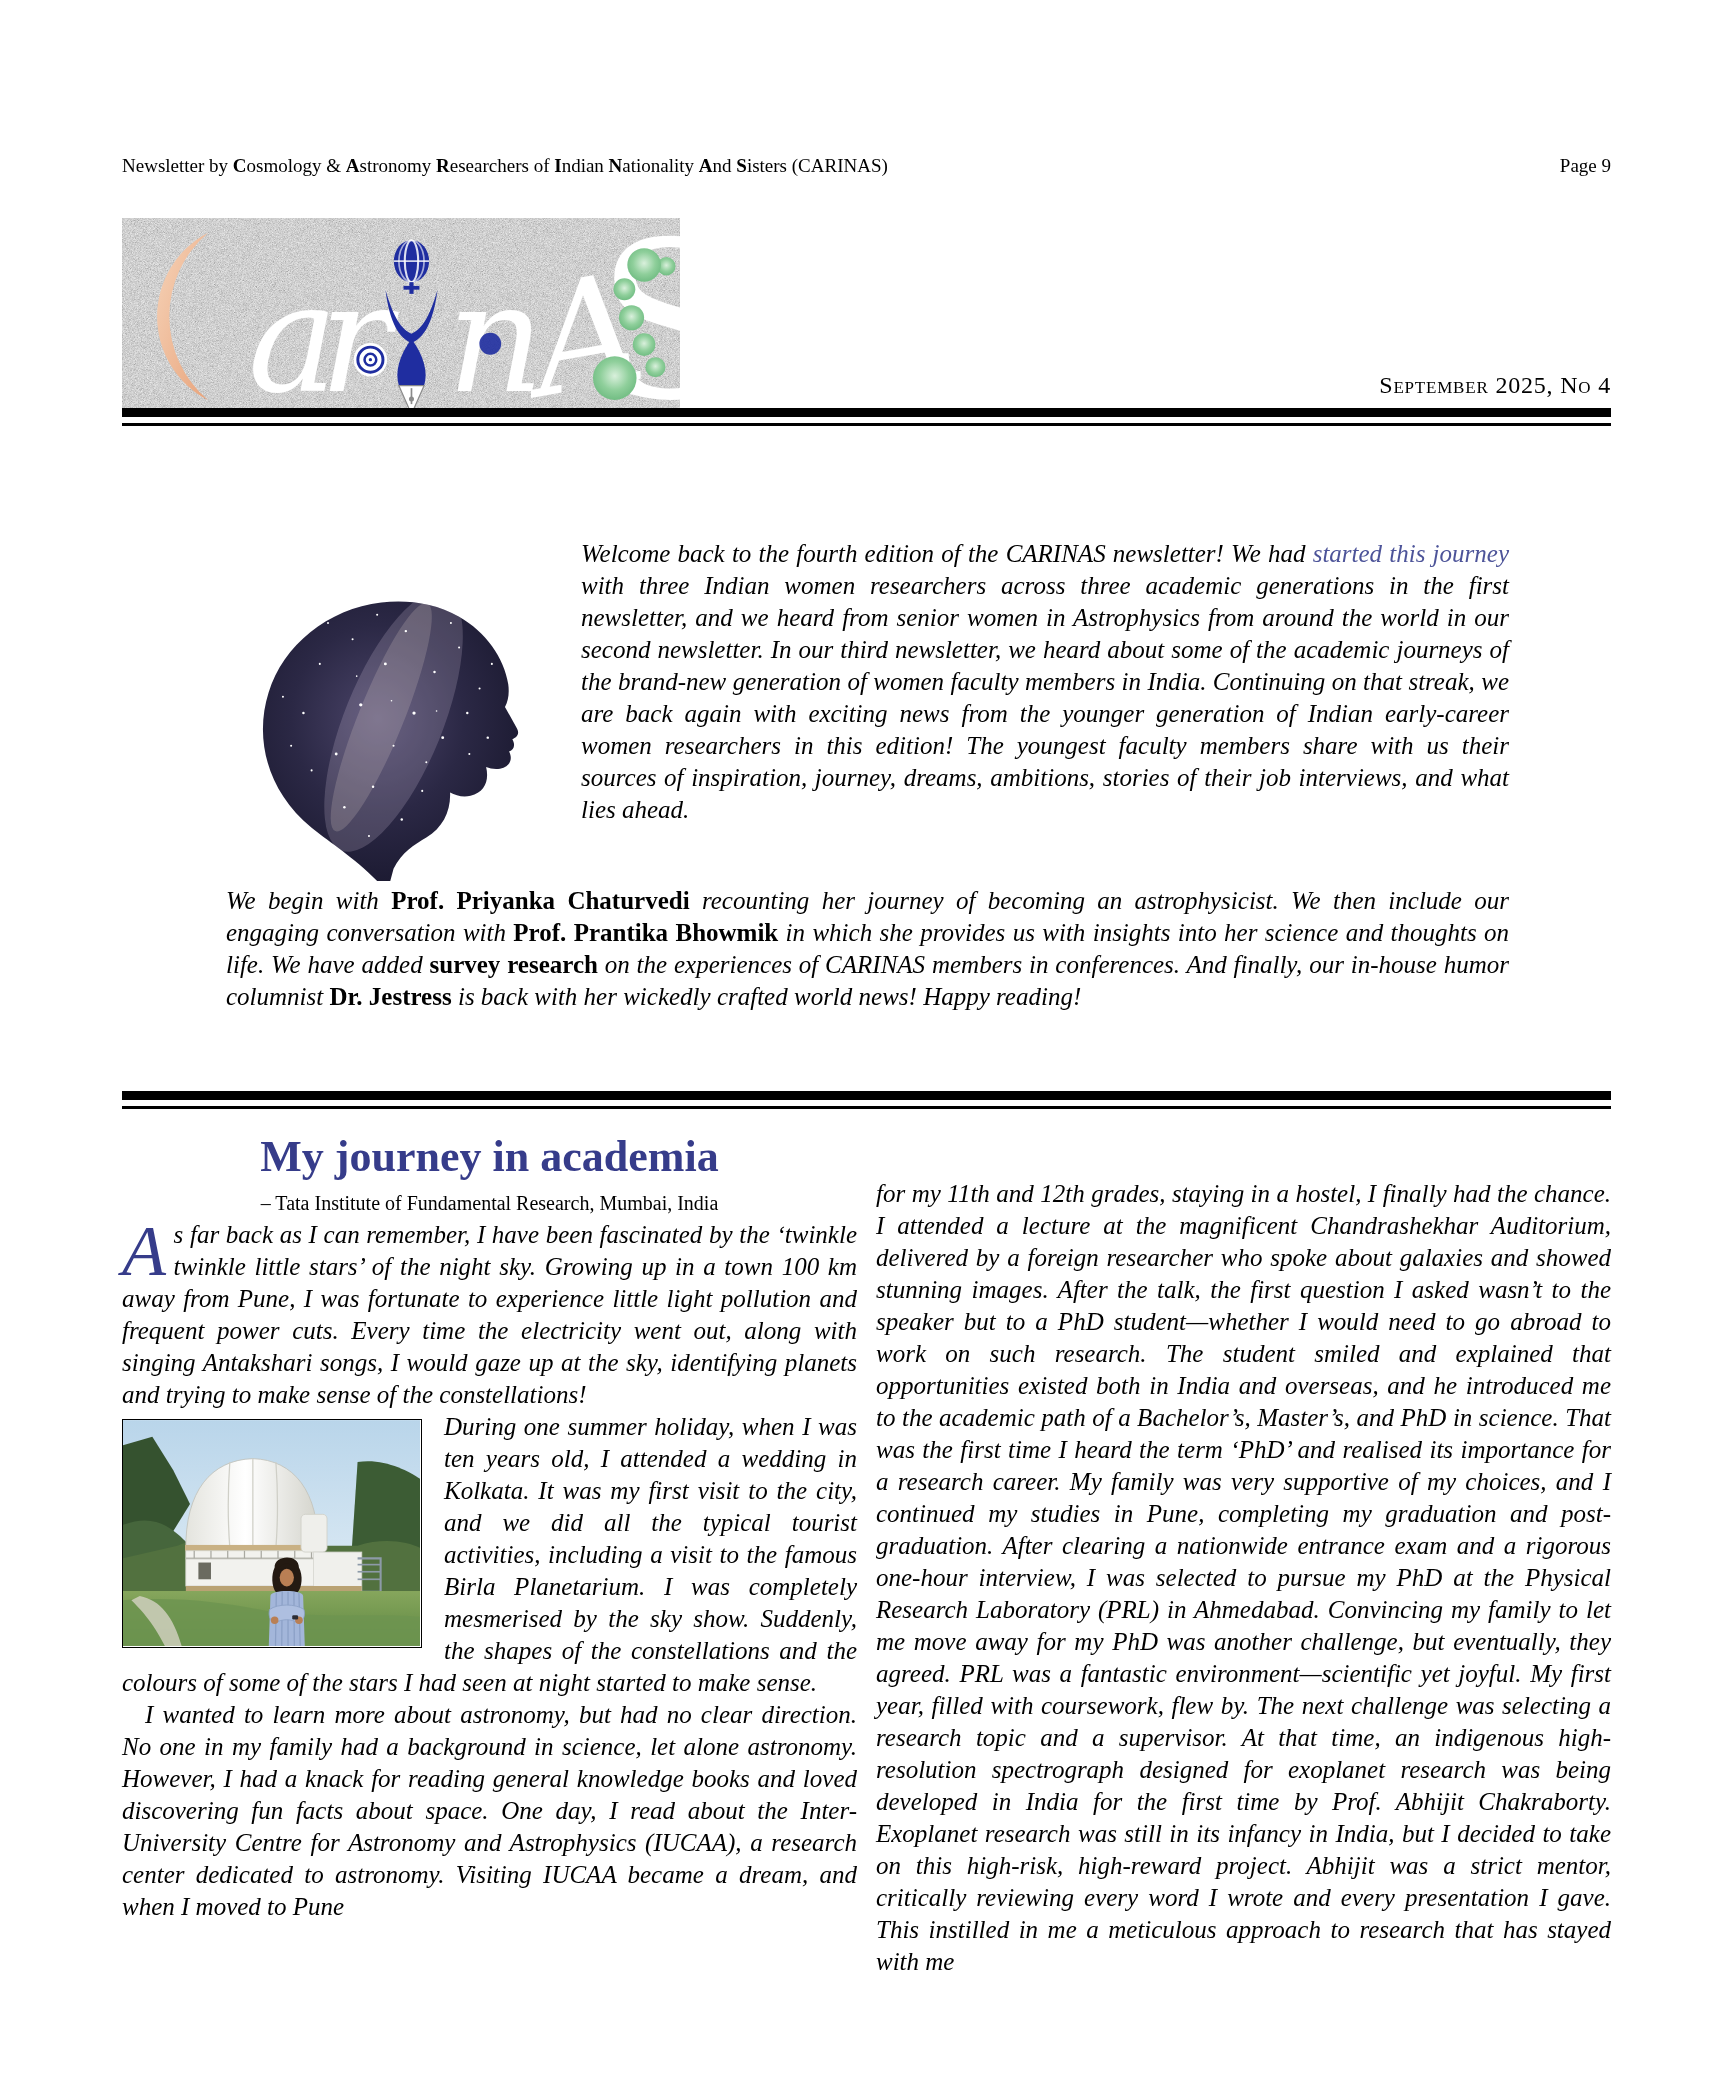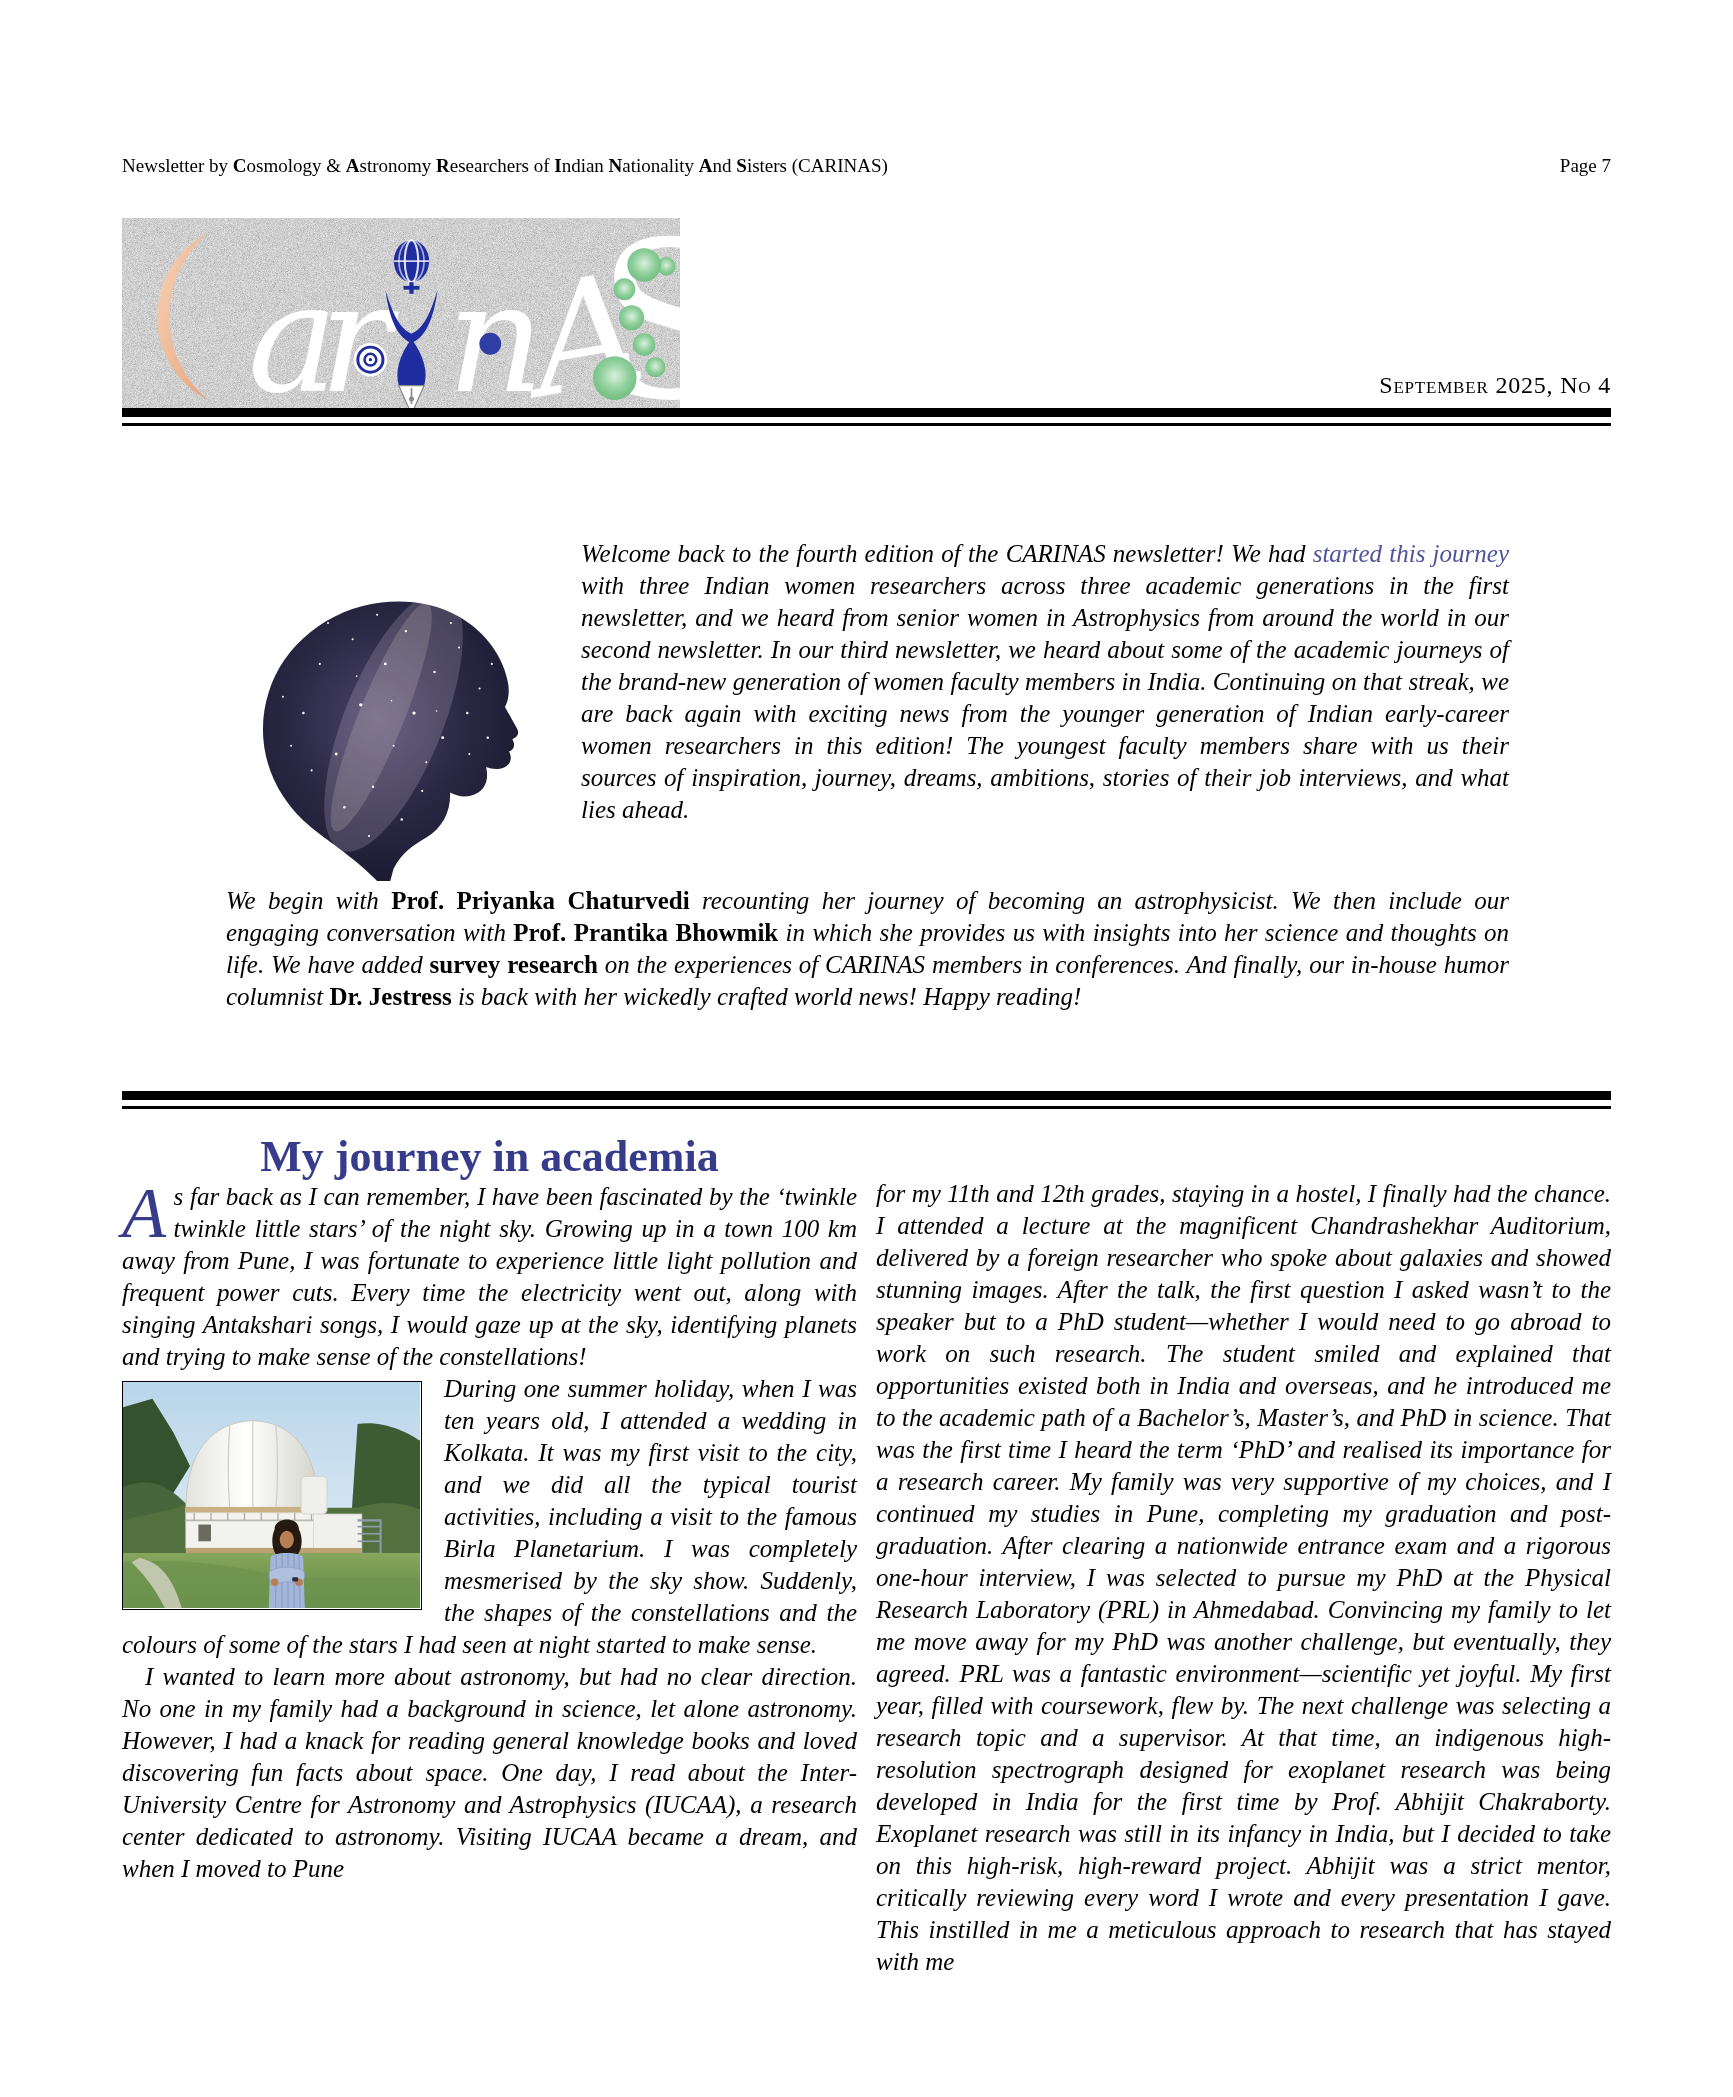--- a/index.html
+++ b/index.html
@@ -92,21 +92,21 @@
   .indent{text-indent:23px;}
   .right-col{padding-top:45px;}
 </style>
 </head>
 <body>
 
 <div class="page">
 
   <div class="runhead">
     <span><span>Newsletter by </span><span class="seg-bold">C</span><span>osmology &amp; </span><span class="seg-bold">A</span><span>stronomy </span><span class="seg-bold">R</span><span>esearchers of </span><span class="seg-bold">I</span><span>ndian </span><span class="seg-bold">N</span><span>ationality </span><span class="seg-bold">A</span><span>nd </span><span class="seg-bold">S</span><span>isters (CARINAS)</span></span>
-    <span>Page 7</span>
+    <span>Page 9</span>
   </div>
 
   <div class="masthead">
     <div class="logo-box">
       <svg viewBox="0 0 1330 470" width="558" height="197">
         <defs>
           <filter id="noiseF" x="0" y="0" width="100%" height="100%">
             <feTurbulence type="fractalNoise" baseFrequency="0.55" numOctaves="3" stitchTiles="stitch" result="t"></feTurbulence>
             <feColorMatrix in="t" type="saturate" values="0"></feColorMatrix>
             <feComponentTransfer>
@@ -233,20 +233,21 @@
     <p class="ed-p1"><span><span>Welcome back to the fourth edition of the CARINAS newsletter! We had </span><span class="seg-link">started this journey</span><span> with three Indian women researchers across three academic generations in the first newsletter, and we heard from senior women in Astrophysics from around the world in our second newsletter. In our third newsletter, we heard about some of the academic journeys of the brand-new generation of women faculty members in India. Continuing on that streak, we are back again with exciting news from the younger generation of Indian early-career women researchers in this edition! The youngest faculty members share with us their sources of inspiration, journey, dreams, ambitions, stories of their job interviews, and what lies ahead.</span></span></p>
     <p class="ed-p2"><span><span>We begin with </span><span class="seg-bold">Prof. Priyanka Chaturvedi</span><span> recounting her journey of becoming an astrophysicist. We then include our engaging conversation with </span><span class="seg-bold">Prof. Prantika Bhowmik</span><span> in which she provides us with insights into her science and thoughts on life. We have added </span><span class="seg-bold">survey research</span><span> on the experiences of CARINAS members in conferences. And finally, our in-house humor columnist </span><span class="seg-bold">Dr. Jestress</span><span> is back with her wickedly crafted world news! Happy reading!</span></span></p>
   </div>
 
   <div class="rule-thick r2a"></div>
   <div class="rule-thin r2b"></div>
 
   <div class="columns">
     <div class="col">
       <h1 class="art-title">My journey in academia</h1>
+      <div class="affil">– Tata Institute of Fundamental Research, Mumbai, India</div>
 
       <p class="p-first">
         <span class="dropcap">A</span><span>s far back as I can remember, I have been fascinated by the ‘twinkle twinkle little stars’ of the night sky. Growing up in a town 100 km away from Pune, I was fortunate to experience little light pollution and frequent power cuts. Every time the electricity went out, along with singing Antakshari songs, I would gaze up at the sky, identifying planets and trying to make sense of the constellations!</span>
       </p>
 
       <p>
         <span class="obs-photo">
           <svg viewBox="0 0 709 539" width="297" height="226">
             <defs>
               <linearGradient id="skyG" x1="0" y1="0" x2="0" y2="1">

